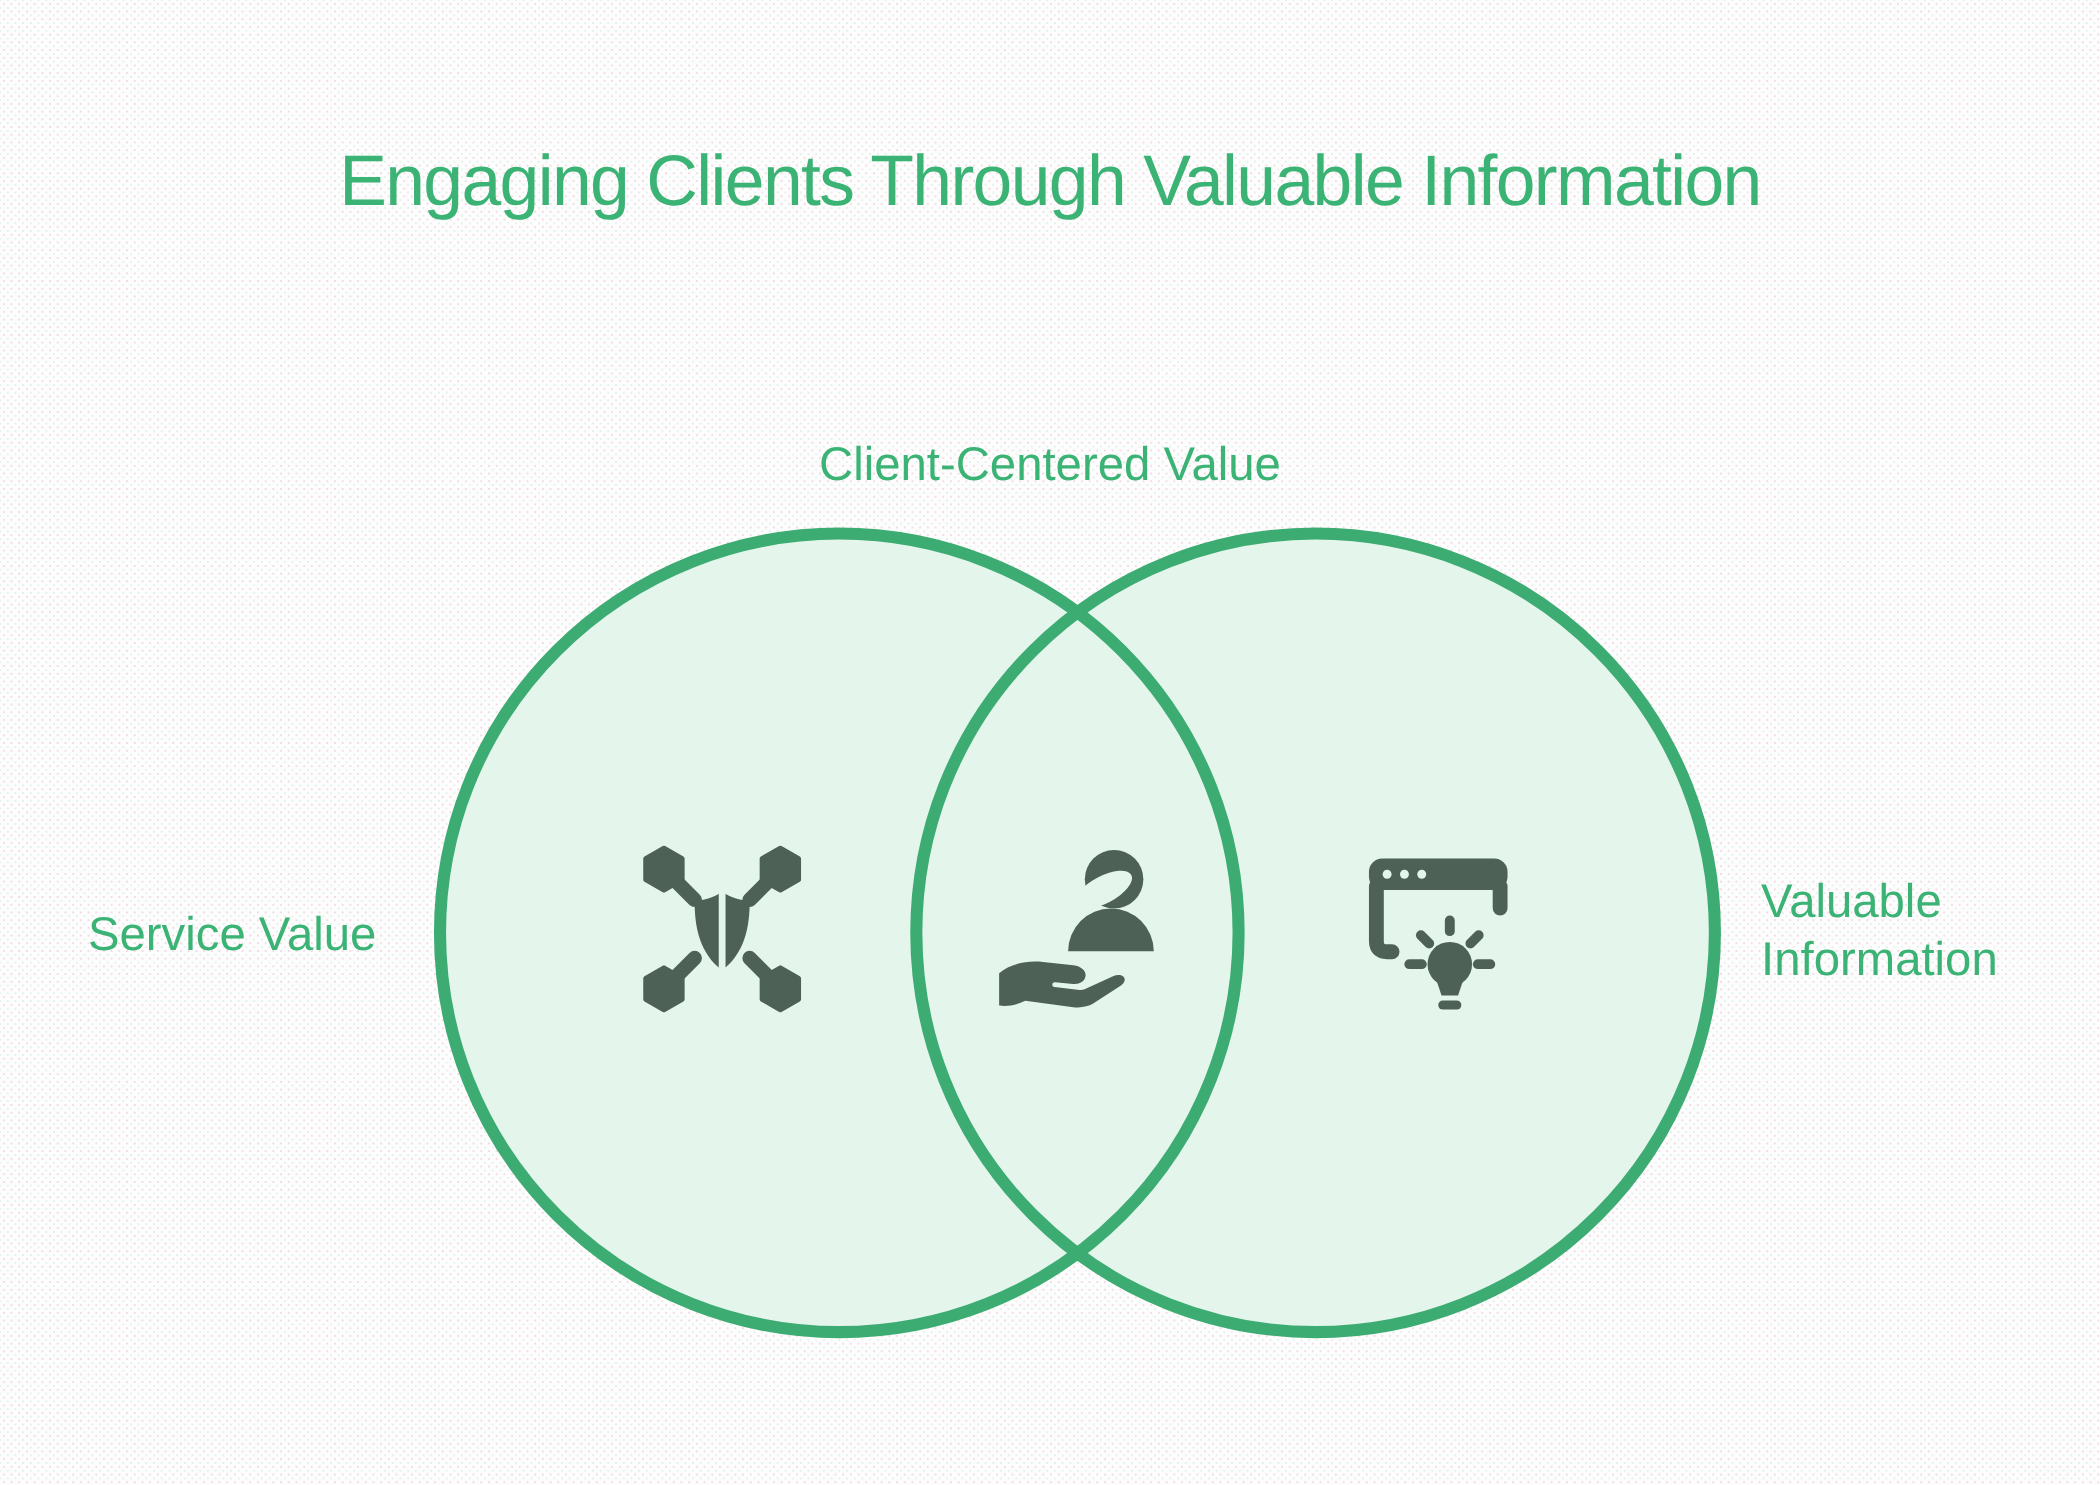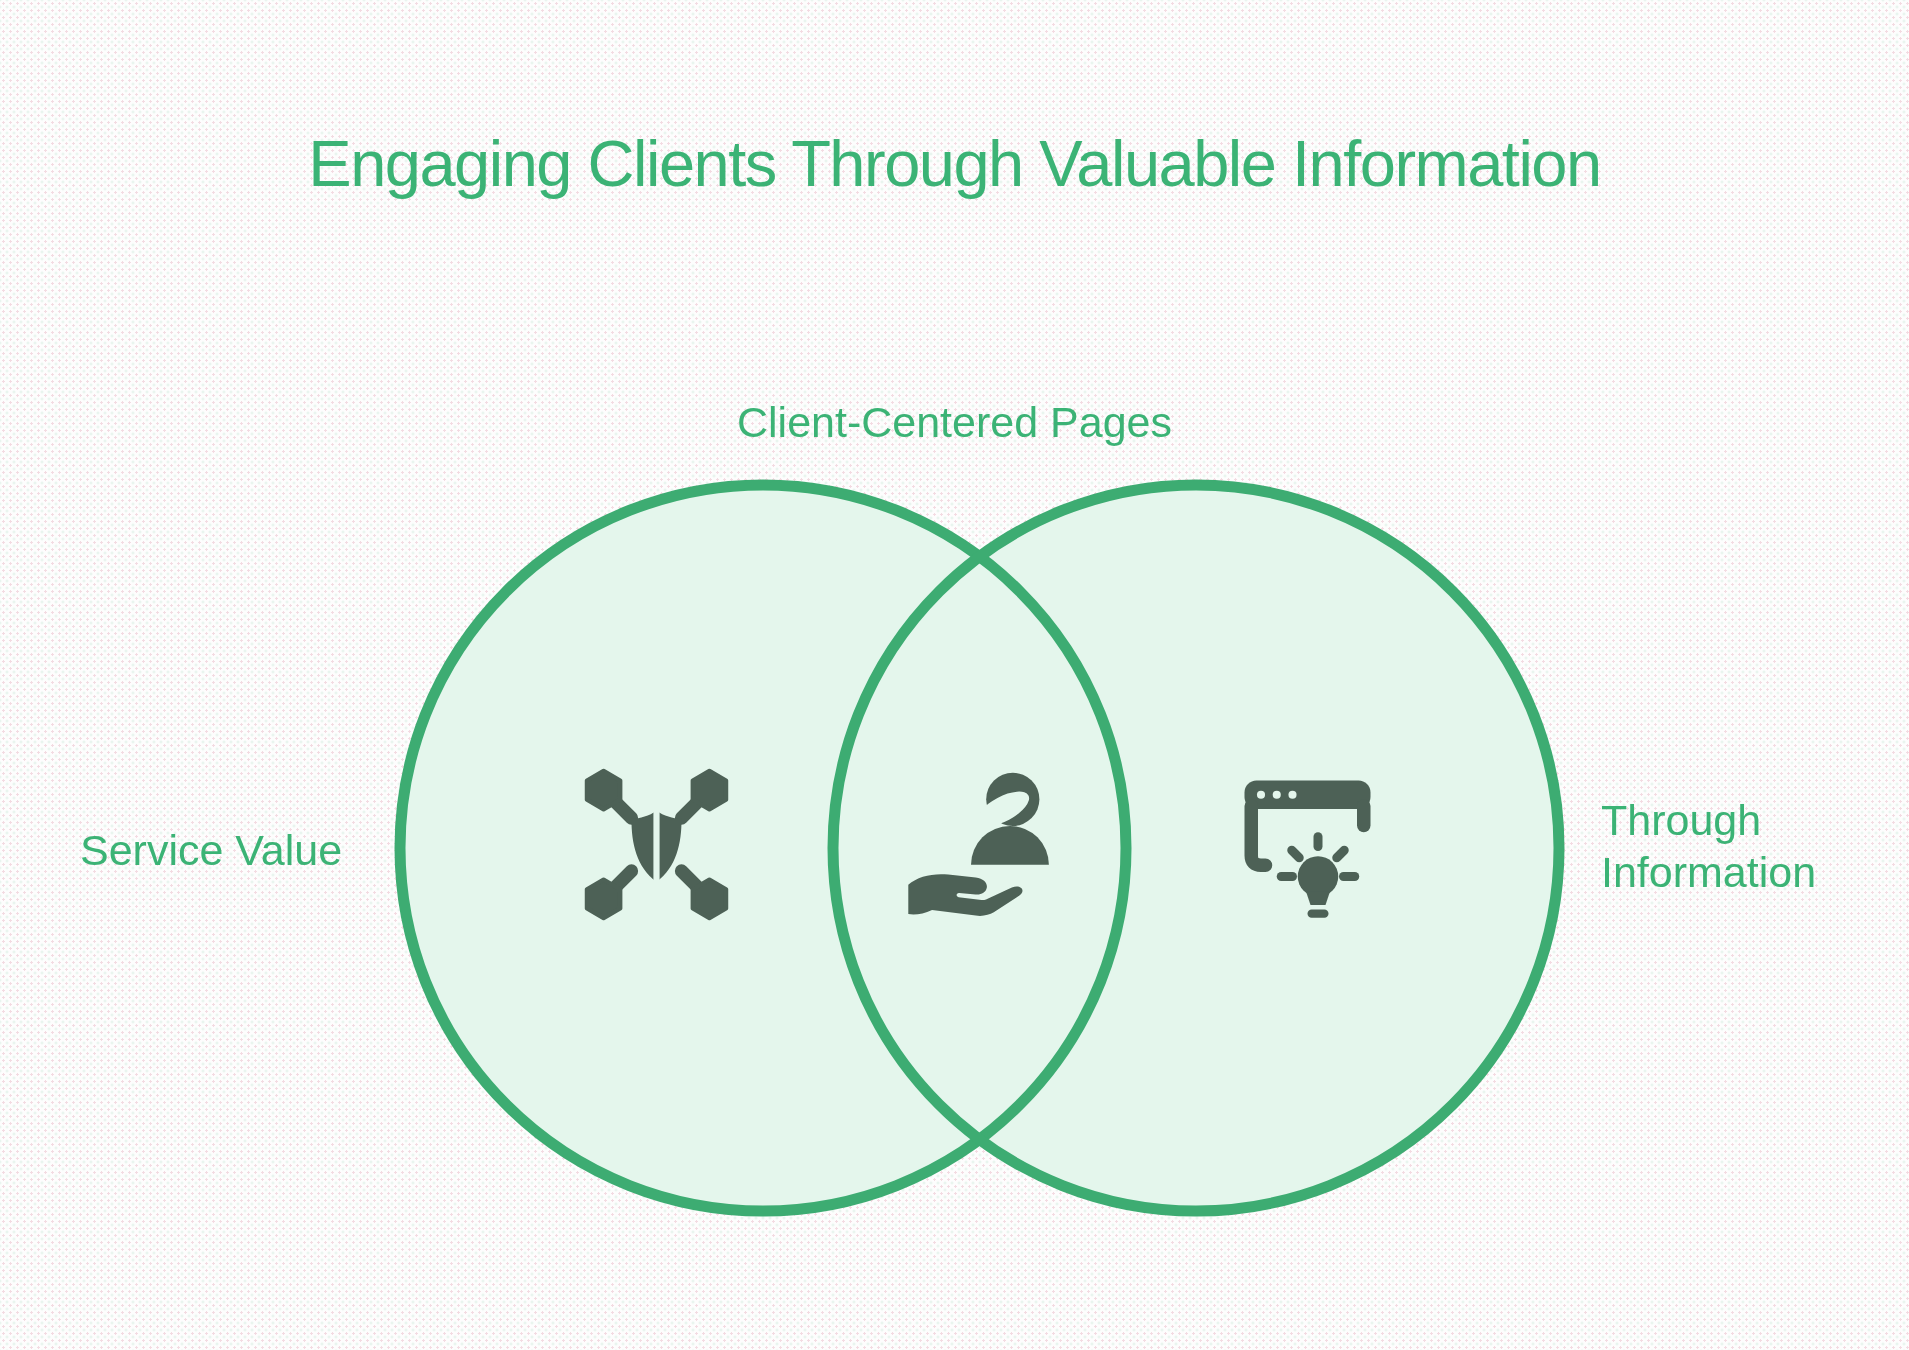--- a/index.html
+++ b/index.html
@@ -52,23 +52,23 @@
   .label-right{
     top:794px; left:1601px;
     width:270px;
   }
 </style>
 </head>
 <body>
 
 <h1 class="page-title">Engaging Clients Through Valuable Information</h1>
 
-<div class="set-label label-top">Client-Centered Pages</div>
+<div class="set-label label-top">Client-Centered Value</div>
 <div class="set-label label-left">Service Value</div>
-<div class="set-label label-right">Through Information</div>
+<div class="set-label label-right">Valuable Information</div>
 
 <svg class="venn-svg" width="1909" height="1350" viewBox="0 0 1909 1350" xmlns="http://www.w3.org/2000/svg">
 
   <g>
     <circle cx="763" cy="848" r="363" fill="var(--circle-fill)"></circle>
     <circle cx="1196" cy="848" r="363" fill="var(--circle-fill)"></circle>
     <circle cx="763" cy="848" r="363" fill="none" stroke="var(--circle-stroke)" stroke-width="11"></circle>
     <circle cx="1196" cy="848" r="363" fill="none" stroke="var(--circle-stroke)" stroke-width="11"></circle>
   </g>
 

